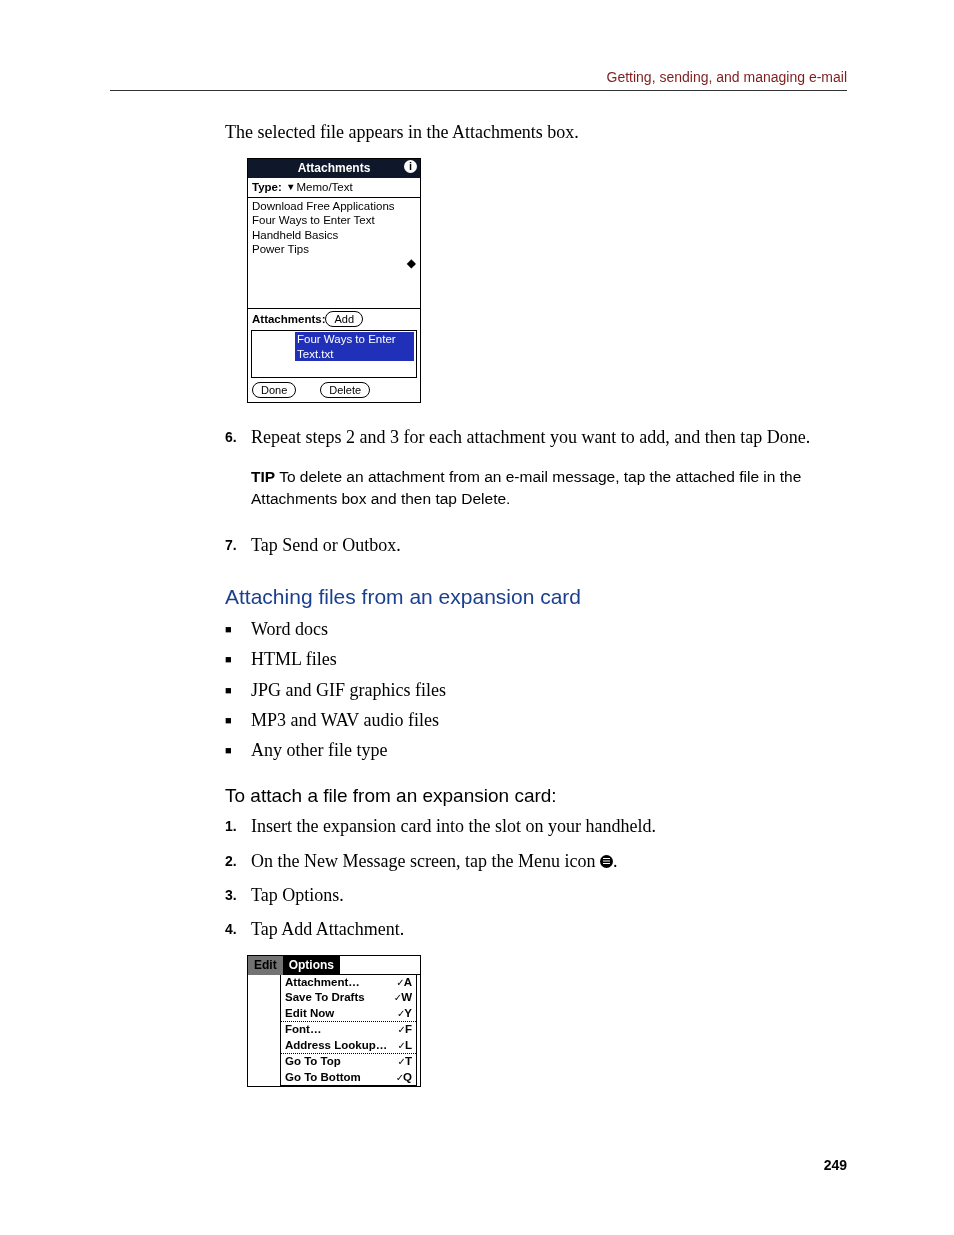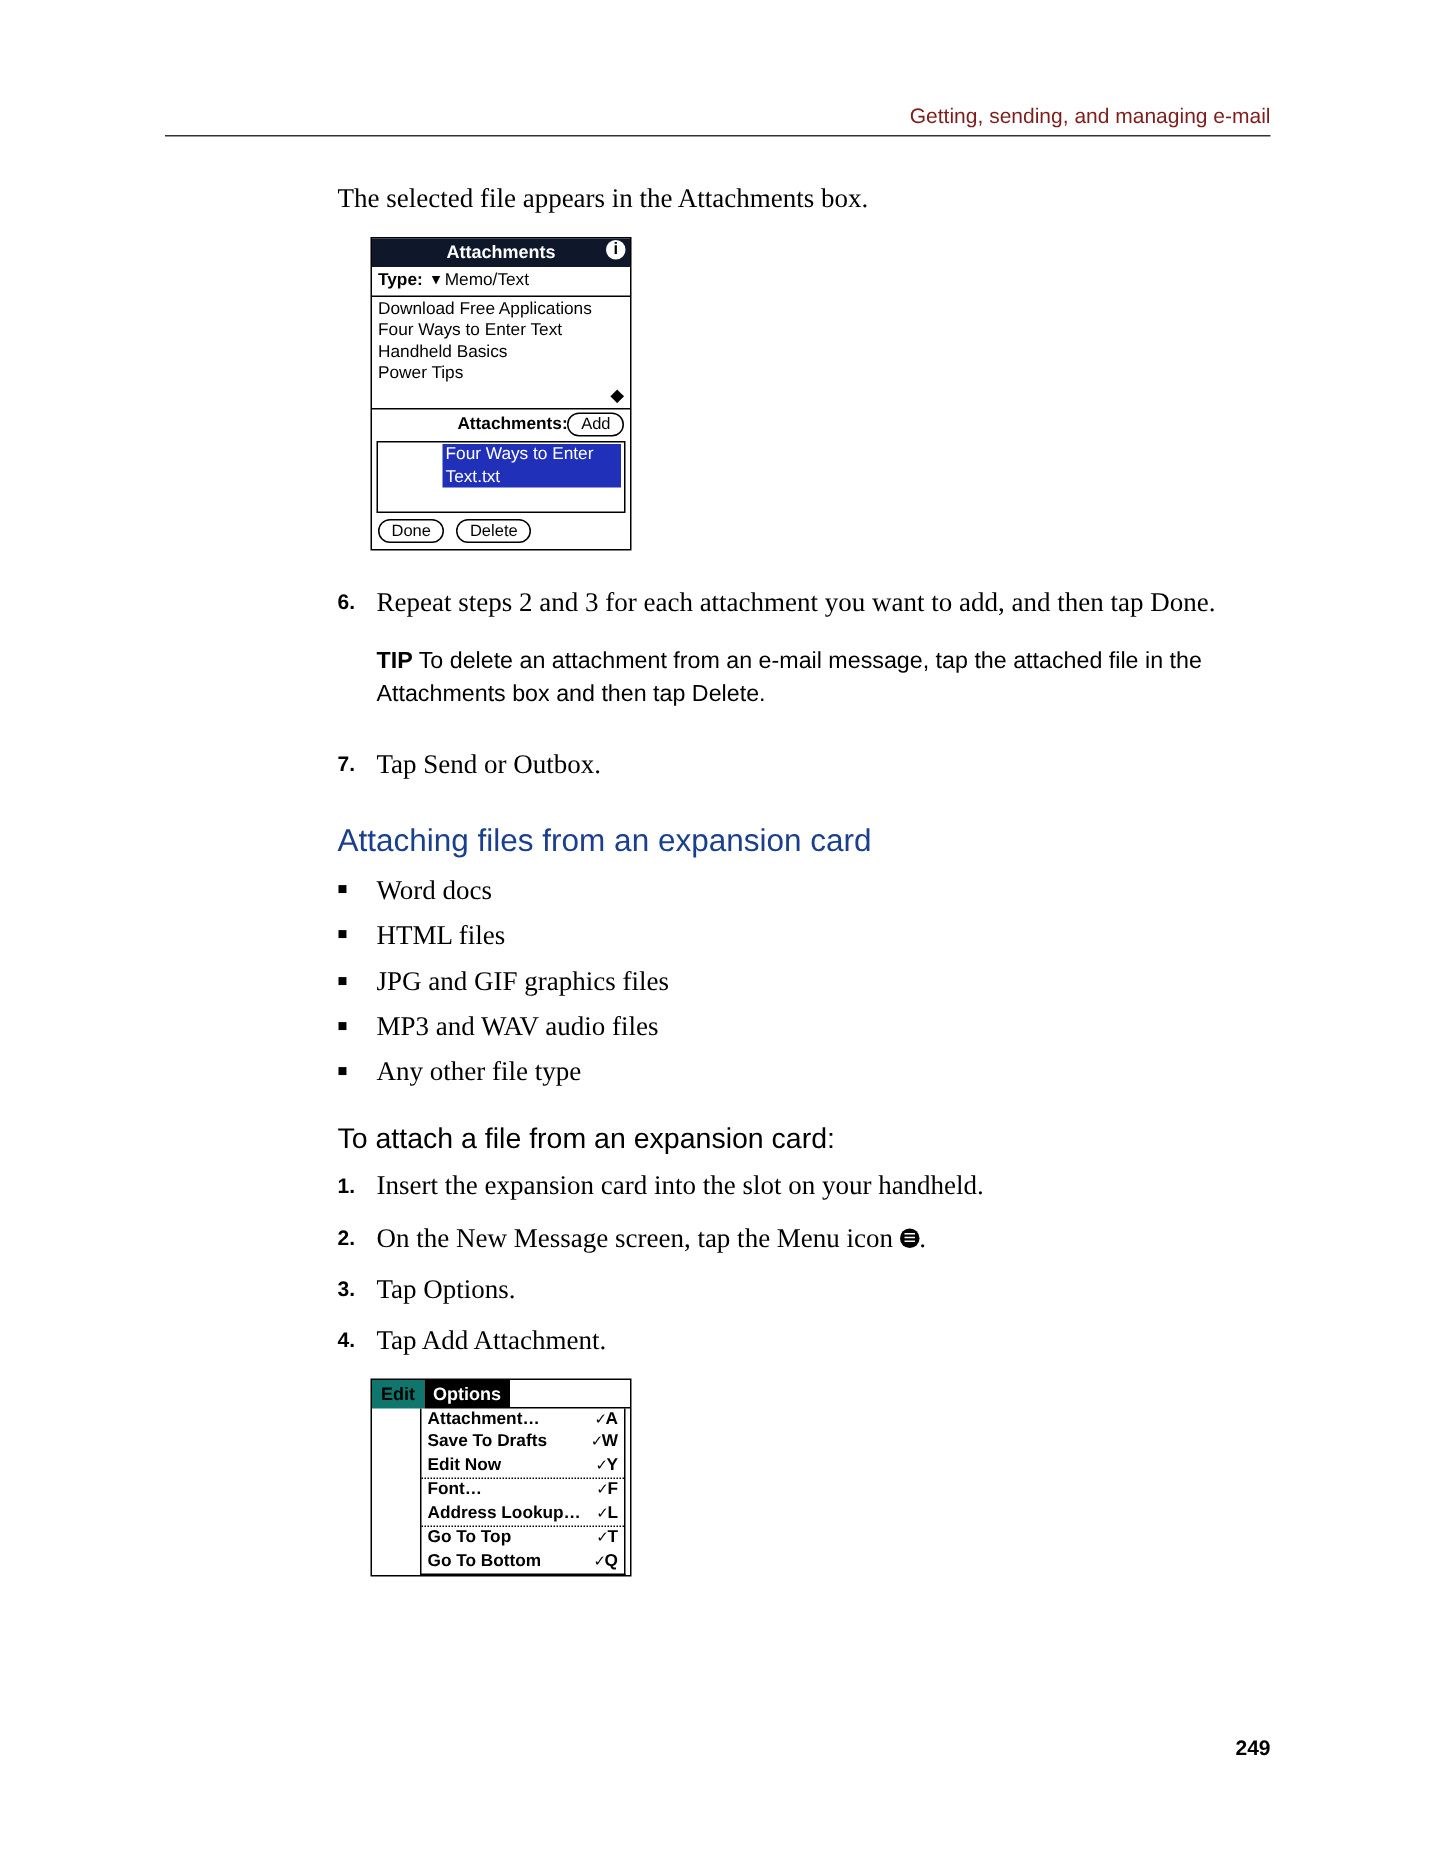--- a/index.html
+++ b/index.html
@@ -76,40 +76,40 @@
   .palm-title .info-icon{
     position:absolute;right:3px;top:1px;width:13px;height:13px;border-radius:50%;
     background:#fff;color:#000;font-weight:bold;font-size:11px;line-height:13px;text-align:center;
   }
   .palm-typerow{border-bottom:1.5px solid #000;padding:2px 4px;font-weight:bold;}
   .palm-typerow .arrow{display:inline-block;transform:translateY(-1px);font-size:10px;}
   .palm-typerow .val{font-weight:normal;}
   .palm-listbox{padding:1px 0 0 0;}
   .palm-list-item{padding:0 4px;white-space:nowrap;}
   .palm-scrollhint{text-align:right;padding:0 4px 1px 4px;font-size:12px;}
-  .palm-mid{border-top:1.5px solid #000;padding:2px 4px;display:flex;justify-content:flex-end;align-items:center;}
+  .palm-mid{border-top:1.5px solid #000;padding:2px 4px;display:flex;justify-content:flex-start;align-items:center;margin-top:36px;}
   .palm-mid .lbl{font-weight:bold;}
   .palm-btn{
     display:inline-block;border:1.2px solid #000;border-radius:9px;
     padding:0 8px;font-size:11px;line-height:14px;background:#fff;
   }
   .palm-attbox{
     margin:1px 3px 0 3px;border:1.2px solid #000;height:46px;
   }
   .palm-sel{background:#2030b8;color:#fff;padding:0 2px;display:inline-block;}
-  .palm-bottom{padding:4px;display:flex;gap:8px;}
+  .palm-bottom{padding:4px;display:flex;gap:24px;}
 
   
   .palm2{
     width:172px;border:1.5px solid #000;background:#fff;
     font-family:Arial,Helvetica,sans-serif;font-size:11.5px;
   }
   .palm2-bar{display:flex;background:#fff;}
   .palm2-tab{padding:1px 6px;font-weight:bold;font-size:12px;}
-  .palm2-tab.inactive{color:#000;background:#0f766e;}
+  .palm2-tab.inactive{color:#000;background:#737373;}
   .palm2-tab.active{background:#000;color:#fff;}
   .palm2-bar .spacer{flex:1;border-bottom:1.5px solid #000;}
   .palm2-menu{border:1.5px solid #000;border-top:none;margin-left:32px;width:135px;}
   .palm2-group{border-bottom:1px dotted #000;}
   .palm2-group:last-child{border-bottom:none;}
   .palm2-item{display:flex;justify-content:space-between;padding:0 4px;font-weight:bold;font-size:11.5px;}
   .palm2-item .sc{font-weight:bold;}
   .palm2-item .sc::before{content:"\2713";font-weight:normal;margin-right:-1px;font-size:10px;}
 </style>
 </head>

